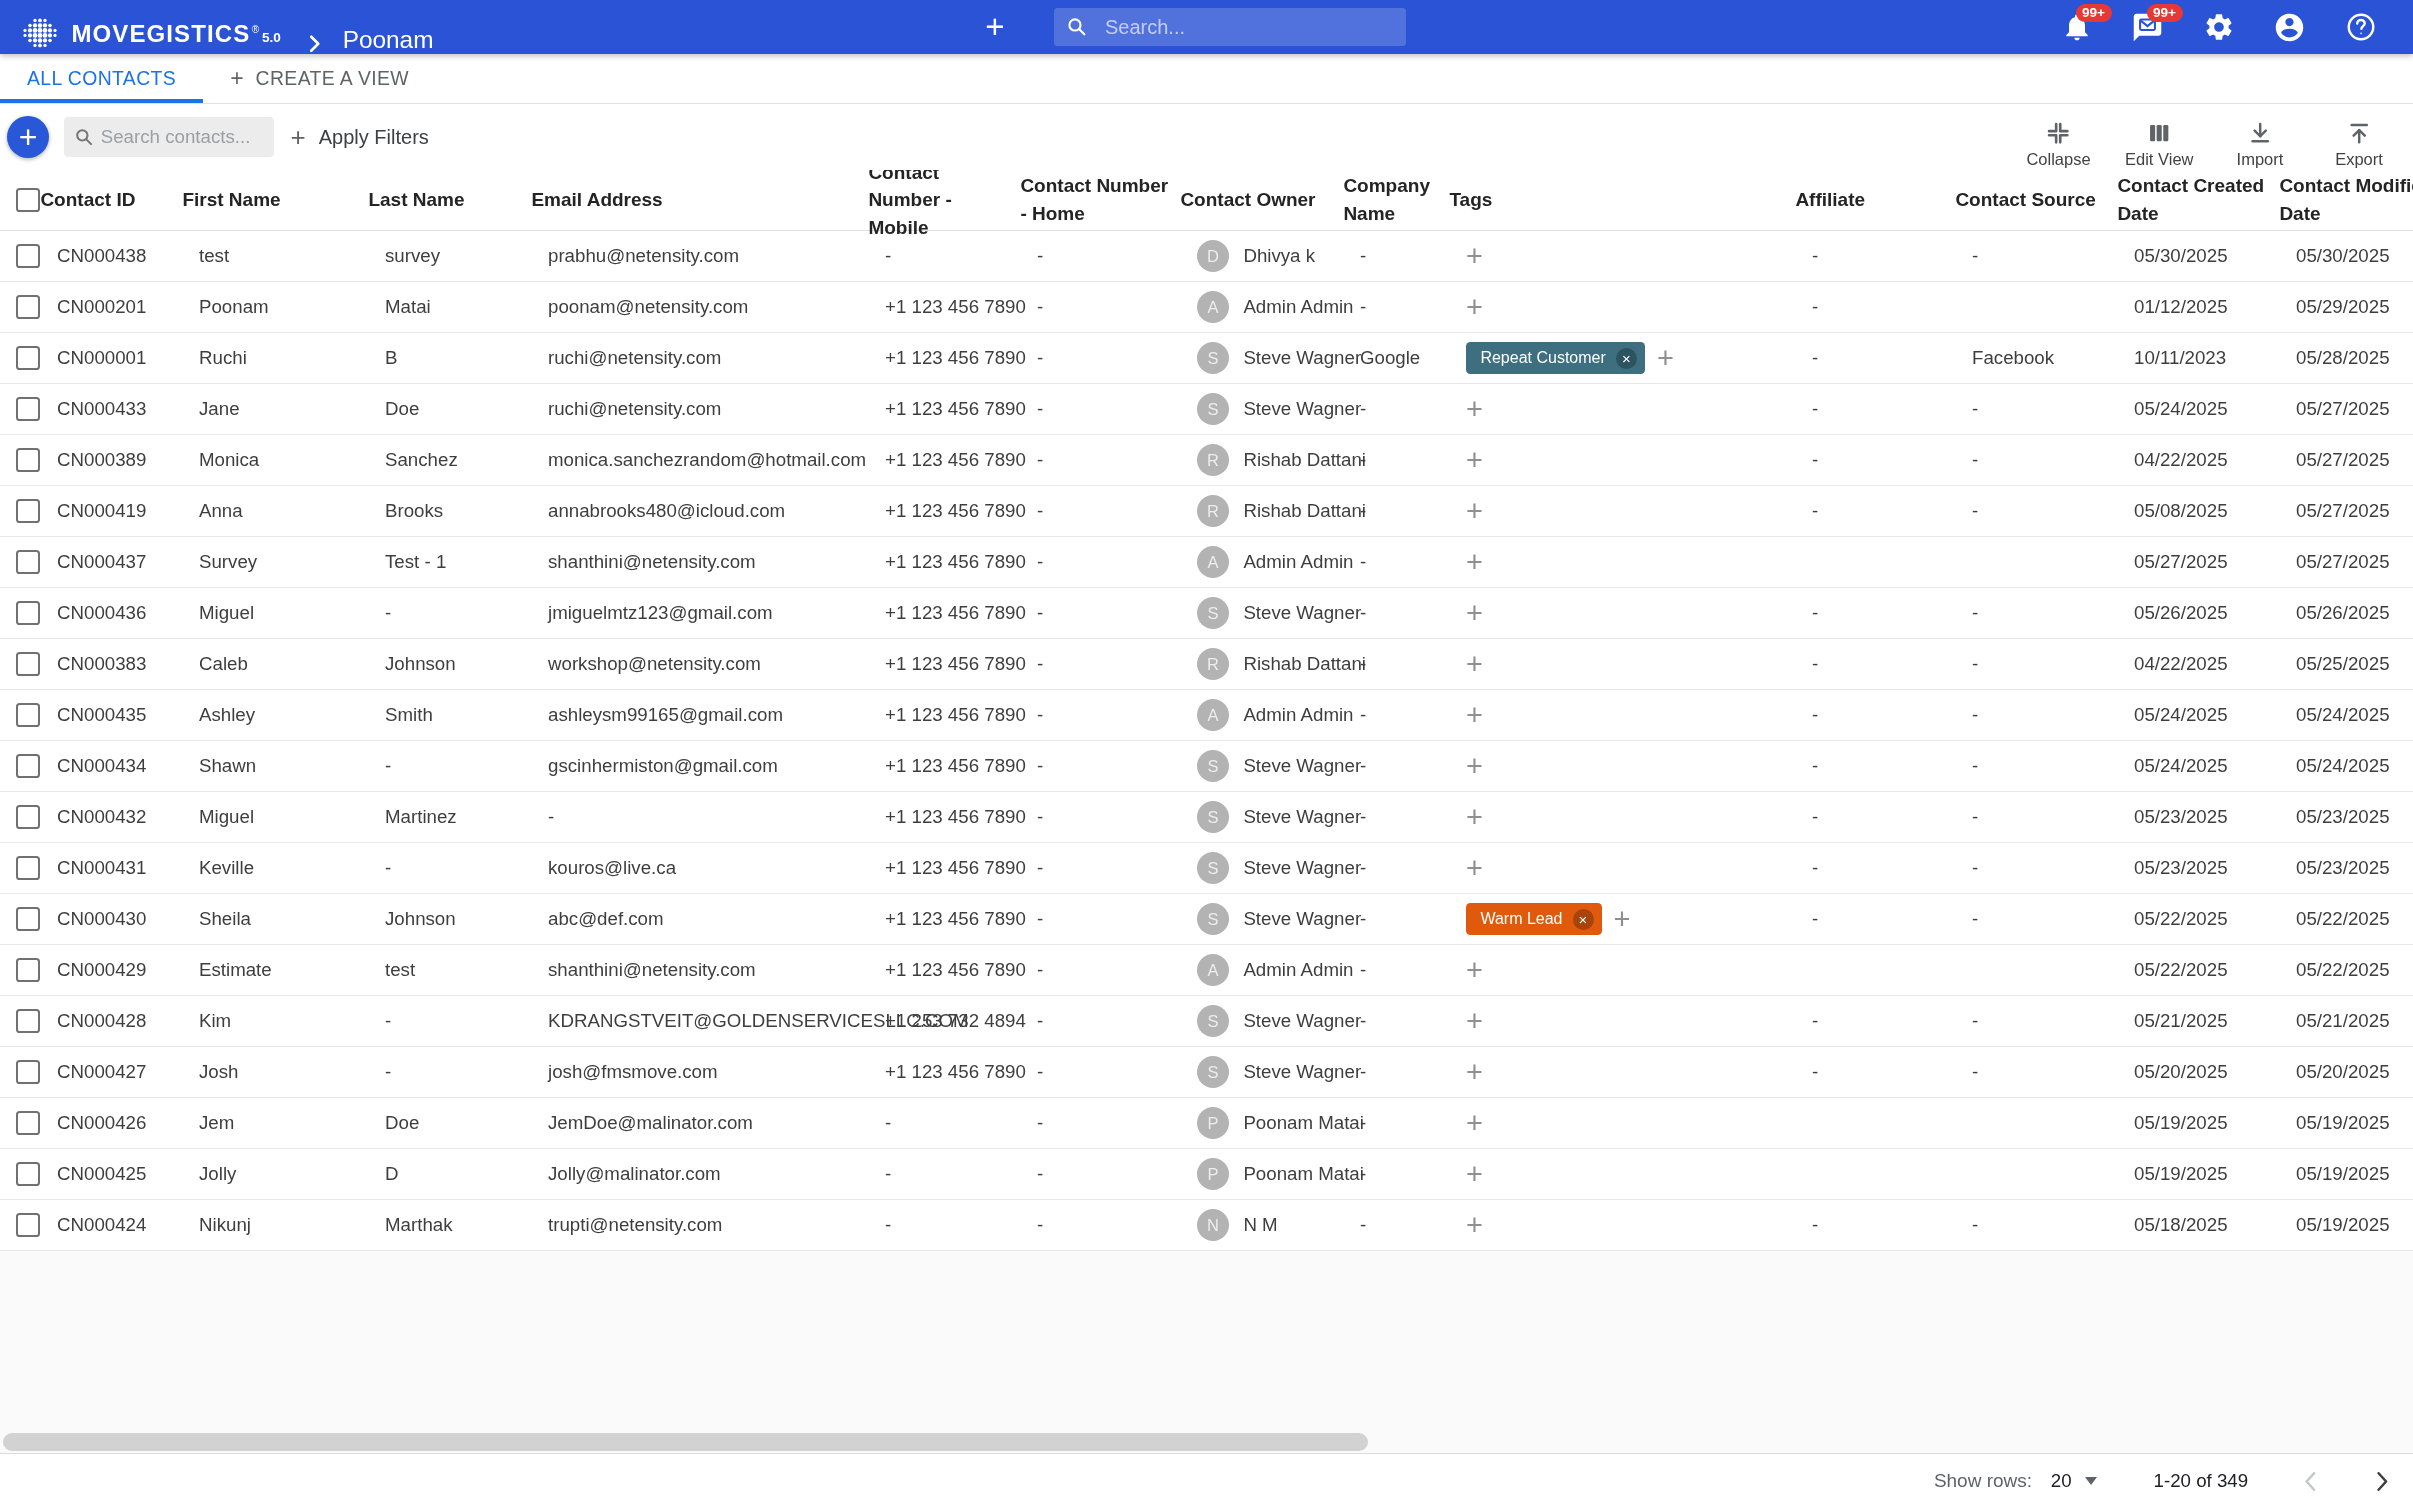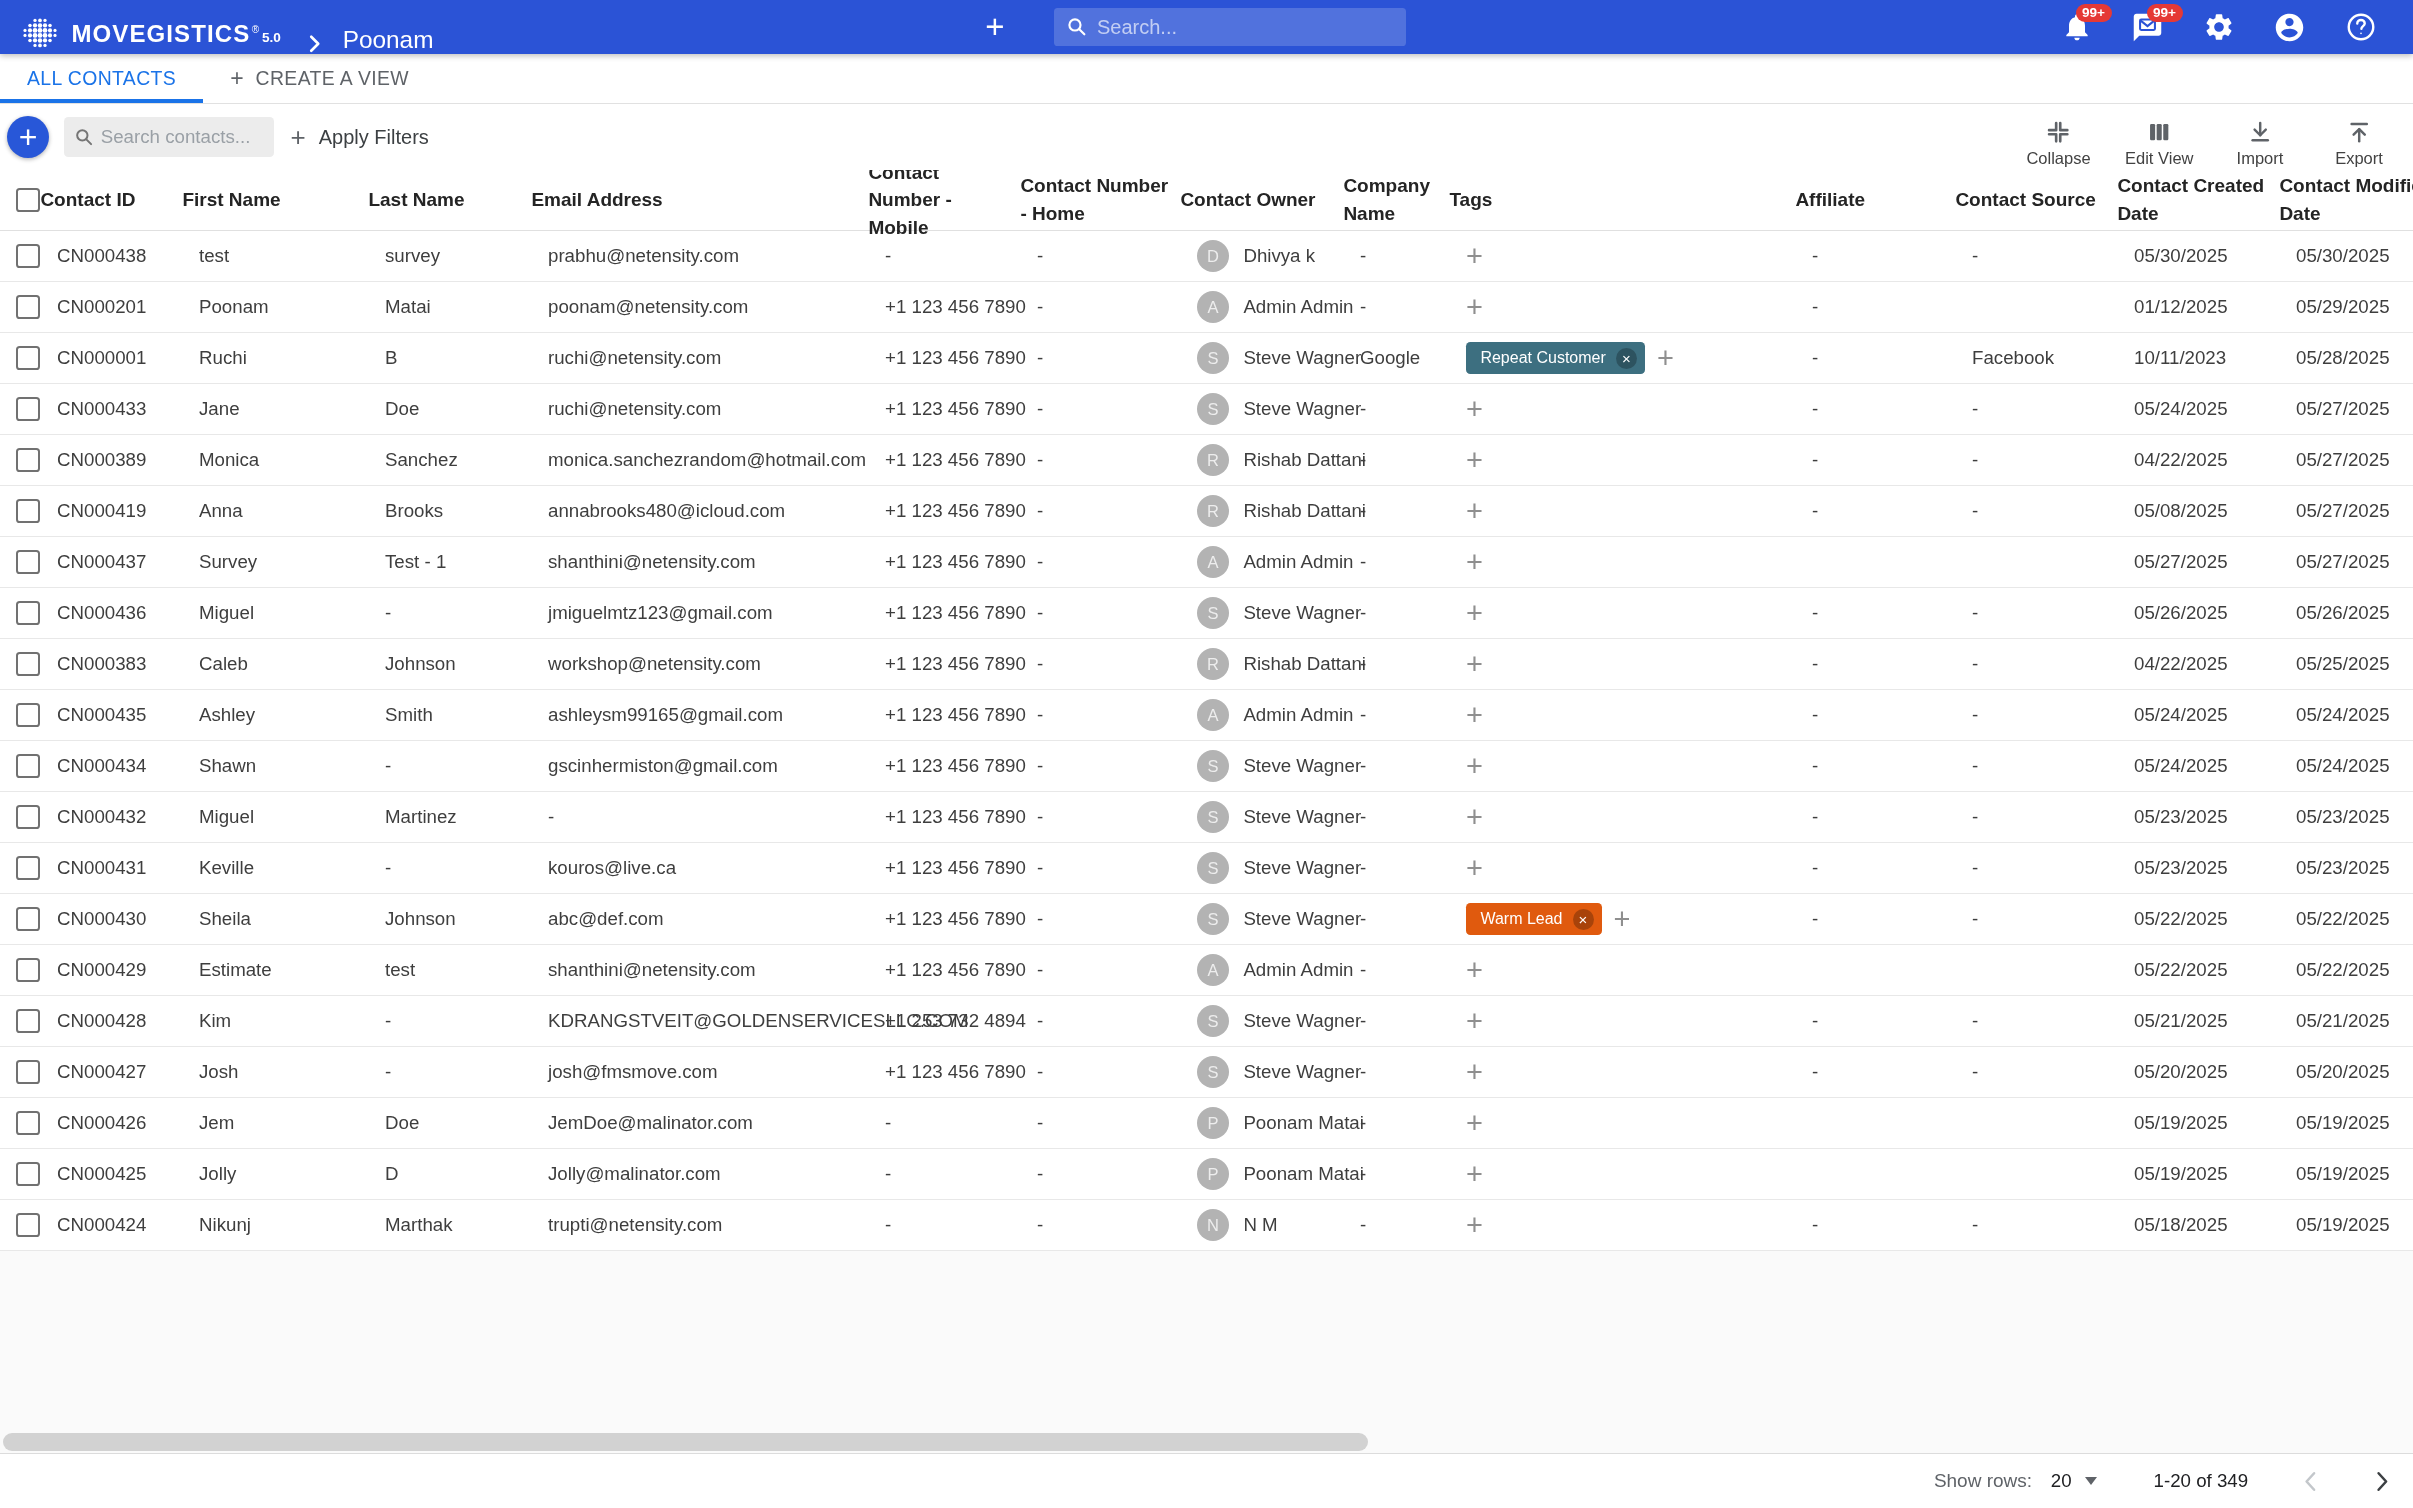--- a/index.html
+++ b/index.html
@@ -13,21 +13,21 @@
   .logo-dots { width:40px; height:40px; }
   .brand { display:flex; align-items:baseline; margin-left:11.5px; }
   .brand-name { font-size:24px; font-weight:700; letter-spacing:1.1px; }
   .brand-reg { font-size:10px; margin-left:1.4px; position:relative; top:-8.6px; }
   .brand-ver { font-size:13.6px; font-weight:700; margin-left:2.9px; }
   .crumb-sep { margin:0 18.7px 0 24.4px; display:flex; align-items:center; }
   .page-title { font-size:24.4px; font-weight:500; }
   .appbar-plus { position:absolute; left:975px; top:0; height:54px; width:40px; border:none; background:transparent;
     color:#fff; font-size:33px; font-weight:300; cursor:pointer; line-height:50px; }
   .appbar-search { position:absolute; left:1054px; top:8px; width:352px; height:38px; border-radius:3.6px;
-    background:rgba(255,255,255,0.18); display:flex; align-items:center; padding:0 11.5px; }
+    background:rgba(255,255,255,0.18); display:flex; align-items:center; padding:0 11.5px;gap:8px; }
   .appbar-search input { flex:1; border:none; outline:none; background:transparent; color:#fff;
     font-size:20px; font-family:inherit; margin-left:10px; }
   .appbar-search input::placeholder { color:rgba(255,255,255,0.65); }
   .appbar-icons { position:absolute; right:30px; top:0; height:54px; display:flex; align-items:center; gap:26px; }
   .icon-btn { position:relative; width:45px; height:54px; background:transparent; border:none; cursor:pointer;
     display:flex; align-items:center; justify-content:center; }
   .badge { position:absolute; top:3.6px; left:21.5px; background:#e53935; color:#fff; font-size:13.6px; font-weight:700;
     border-radius:13px; padding:2.2px 6.5px; line-height:1; }
 
   
@@ -43,21 +43,21 @@
   .fab { width:42px; height:42px; border-radius:50%; background:#2857d8; border:none; color:#fff; font-size:32px;
     font-weight:300; margin-left:7.2px; cursor:pointer; box-shadow:0 1.4px 4.3px rgba(0,0,0,0.3); line-height:37px; }
   .contacts-search { margin-left:14.4px; width:210px; height:40px; background:#ececec; border-radius:4.3px;
     display:flex; align-items:center; padding:0 10px; }
   .contacts-search input { flex:1; border:none; outline:none; background:transparent; font-size:18.7px;
     font-family:inherit; margin-left:7.2px; color:#444; min-width:0; }
   .contacts-search input::placeholder { color:#9aa0a6; }
   .apply-filters { display:flex; align-items:center; margin-left:17px; background:none; border:none; cursor:pointer; }
   .apply-filters .plus-glyph { font-size:26px; color:#5f6368; font-weight:300; margin-right:13px; }
   .apply-filters .af-label { font-size:20px; color:#3c4043; }
-  .toolbar-actions { position:absolute; right:21.5px; top:16px; height:66px; display:flex; align-items:flex-start; gap:34px; }
+  .toolbar-actions { position:absolute; right:21.5px; top:8px; height:66px; display:flex; align-items:center; gap:34px; }
   .tool-btn { background:none; border:none; cursor:pointer; display:flex; flex-direction:column; align-items:center;
     gap:5px; min-width:65px; }
   .tool-btn .tb-label { font-size:16.5px; color:#424242; }
 
   
   .thead { display:flex; align-items:center; height:61px; border-bottom:0.7px solid #e0e0e0; background:#fff; }
   .hcell { font-size:19px; font-weight:700; color:#242424; line-height:1.45; flex-shrink:0; padding-right:7.2px; }
   .trow { display:flex; align-items:center; height:51px; border-bottom:0.7px solid #e8e8e8; background:#fff; }
   .cell { font-size:18.7px; color:#3e3e3e; flex-shrink:0; white-space:nowrap; padding-right:7.2px; }
   .col-check { width:57px; display:flex; align-items:center; padding-left:16px; }

